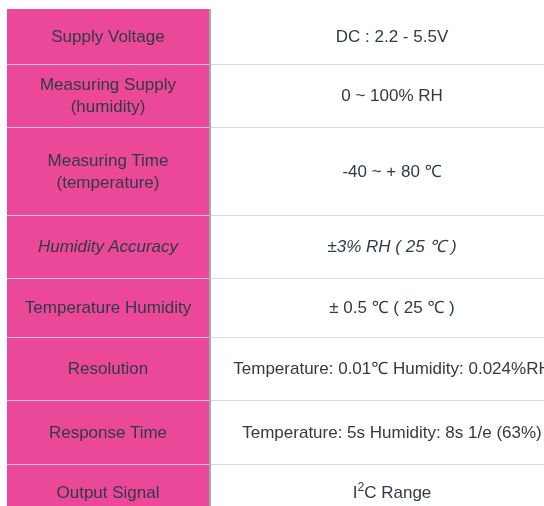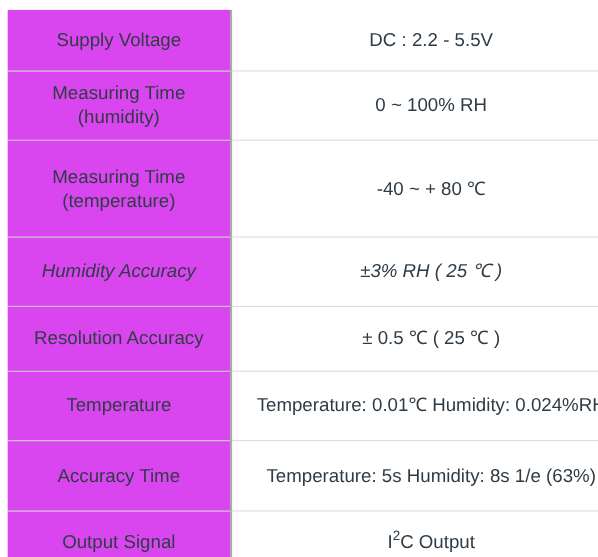--- a/index.html
+++ b/index.html
@@ -29,21 +29,21 @@
     padding: 2px 6px;
     text-align: center;
     vertical-align: middle;
     color: #2f3b45;
     font-size: 17px;
     line-height: 1.28;
     border-bottom: 1px solid #dcdcdc;
   }
   #spec-table td.label-cell {
     width: 186px;
-    background: #d946ef;
+    background: #ec4899;
     border-right: 2px solid #aaaaaa;
     border-bottom: 1px solid #c9c9c9;
     padding-left: 8px;
     padding-right: 8px;
   }
   #spec-table td.value-cell {
     width: 342px;
     background: #ffffff;
     padding-left: 10px;
     padding-right: 10px;
@@ -75,48 +75,48 @@
 
 <table id="spec-table">
   <tbody>
 
     <tr class="r0">
       <td class="label-cell">Supply Voltage</td>
       <td class="value-cell">DC : 2.2 - 5.5V</td>
     </tr>
 
     <tr class="r1">
-      <td class="label-cell">Measuring Time (humidity)</td>
+      <td class="label-cell">Measuring Supply (humidity)</td>
       <td class="value-cell">0 ~ 100% RH</td>
     </tr>
 
     <tr class="r2">
       <td class="label-cell">Measuring Time (temperature)</td>
       <td class="value-cell">-40 ~ + 80 ℃</td>
     </tr>
 
     <tr class="r3">
       <td class="label-cell">Humidity Accuracy</td>
       <td class="value-cell">±3% RH ( 25 ℃ )</td>
     </tr>
 
     <tr class="r4">
-      <td class="label-cell">Resolution Accuracy</td>
+      <td class="label-cell">Temperature Humidity</td>
       <td class="value-cell">± 0.5 ℃ ( 25 ℃ )</td>
     </tr>
 
     <tr class="r5">
-      <td class="label-cell">Temperature</td>
+      <td class="label-cell">Resolution</td>
       <td class="value-cell">Temperature: 0.01℃ Humidity: 0.024%RH</td>
     </tr>
 
     <tr class="r6">
-      <td class="label-cell">Accuracy Time</td>
+      <td class="label-cell">Response Time</td>
       <td class="value-cell">Temperature: 5s Humidity: 8s 1/e (63%)</td>
     </tr>
 
     <tr class="r7">
       <td class="label-cell">Output Signal</td>
-      <td class="value-cell"><span>I</span><span class="sup">2</span><span>C Output</span></td>
+      <td class="value-cell"><span>I</span><span class="sup">2</span><span>C Range</span></td>
     </tr>
 
   </tbody>
 </table>
 
 </body></html>

